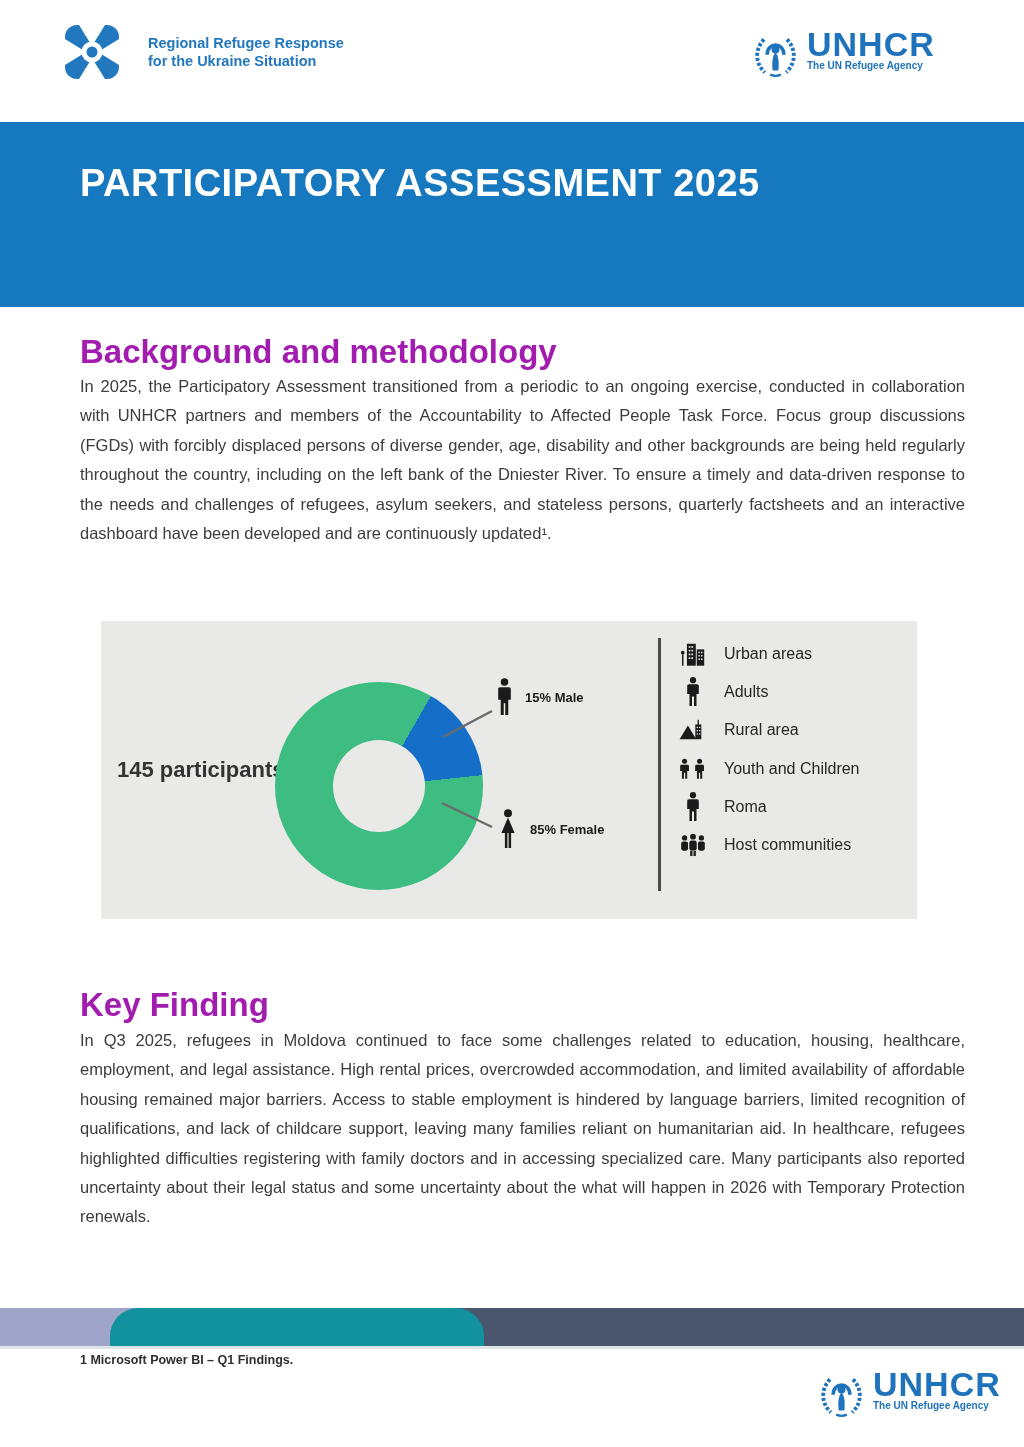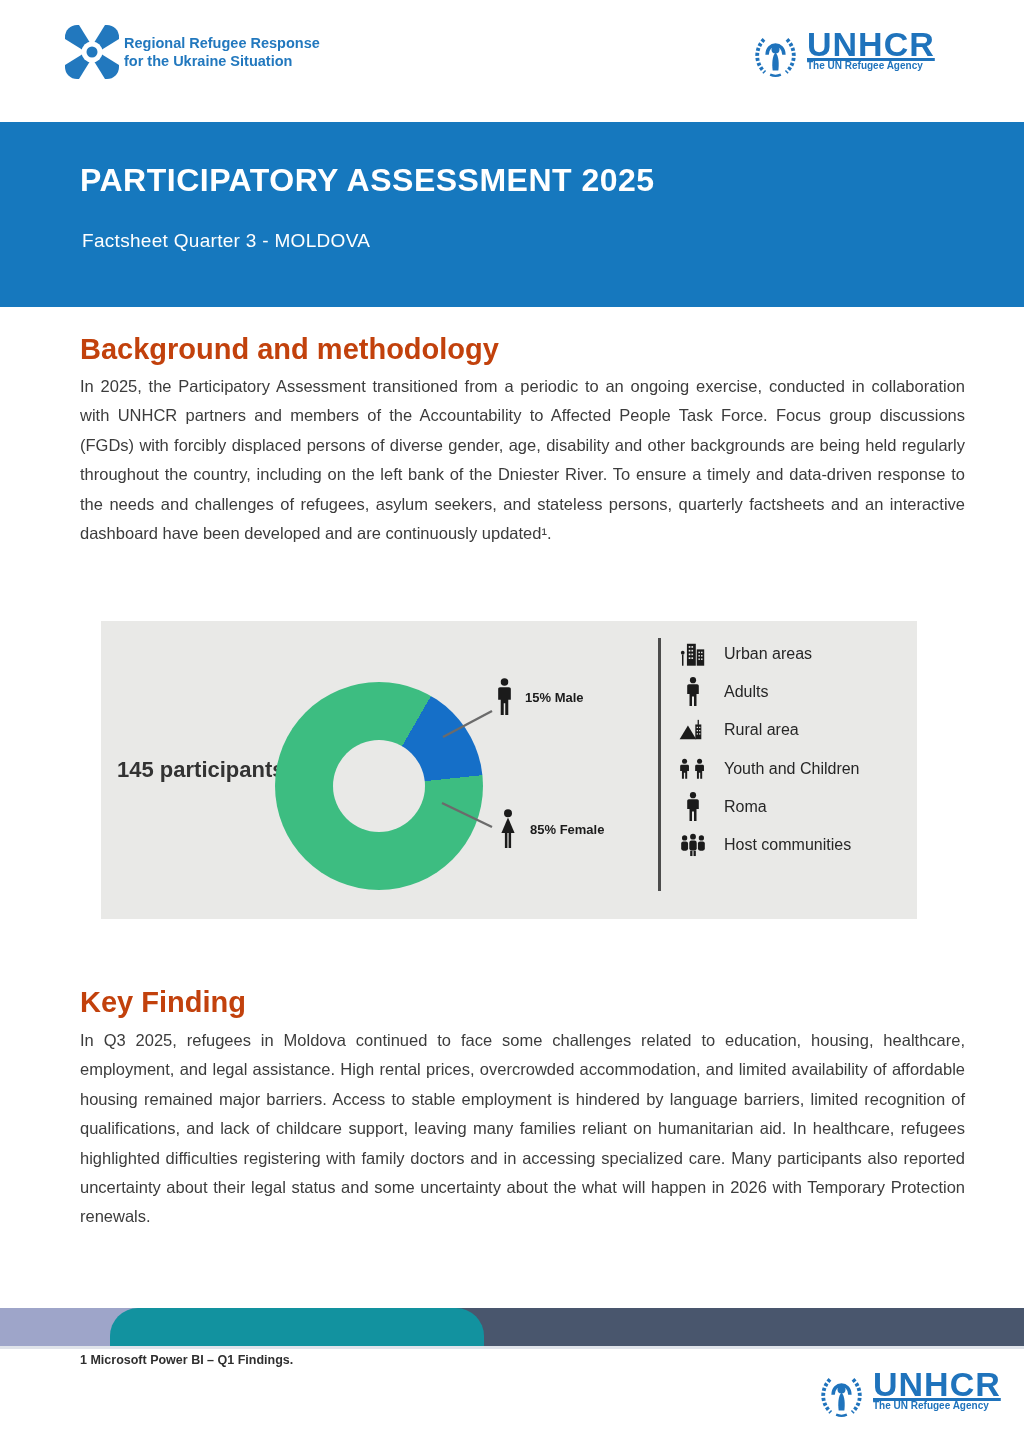--- a/index.html
+++ b/index.html
@@ -3,38 +3,38 @@
 <meta charset="utf-8">
 <style>
   * { margin:0; padding:0; box-sizing:border-box; }
   html,body { background:#fff; }
   .page {
     position:relative; width:1024px; height:1447px; background:#ffffff;
     font-family:"Liberation Sans", sans-serif; overflow:hidden;
   }
 
   
-  .r4-logo { position:absolute; left:60px; top:20px; display:flex; align-items:center; gap:0; }
+  .r4-logo { position:absolute; left:60px; top:20px; display:flex; align-items:center; gap:24px; }
   .r4-logo svg { width:64px; height:64px; display:block; }
   .r4-text { font-size:14.5px; font-weight:700; color:#2278BE; line-height:18px; }
 
   .unhcr-logo { position:absolute; display:flex; align-items:flex-start; gap:7px; color:#1F73BC; }
   .unhcr-top { left:751px; top:28px; }
   .unhcr-bottom { left:817px; top:1368px; }
   .unhcr-logo svg.emblem { width:49px; height:52px; display:block; }
-  .unhcr-word { font-size:34px; font-weight:700; letter-spacing:1px; line-height:32px;text-decoration:underline; }
+  .unhcr-word { font-size:34px; font-weight:700; letter-spacing:1px; line-height:32px; }
   .unhcr-tag { font-size:10px; font-weight:700; margin-top:0; white-space:nowrap; }
 
   
   .banner { position:absolute; left:0; top:122px; width:1024px; height:185px; background:#1678BE; }
-  .banner-title { position:absolute; left:80px; top:40px; font-size:32px; font-weight:700; color:#fff; letter-spacing:0.5px; }
+  .banner-title { position:absolute; left:80px; top:40px; font-size:38px; font-weight:700; color:#fff; letter-spacing:0.5px; }
   .banner-sub { position:absolute; left:82px; top:108px; font-size:19px; font-weight:400; color:#fff; letter-spacing:0.3px; }
 
   
-  .section-heading { position:absolute; left:80px; font-size:29px; font-weight:700; color:#c2410c; }
+  .section-heading { position:absolute; left:80px; font-size:33px; font-weight:700; color:#a21caf; }
   #bg-heading { top:333px; }
   #kf-heading { top:986px; }
   .body-par { position:absolute; left:80px; width:885px; text-align:justify; font-size:16.5px; line-height:29.4px; color:#3C3C3C; }
   #bg-par { top:372px; }
   #kf-par { top:1026px; }
 
   
   .chart-panel { position:absolute; left:101px; top:621px; width:816px; height:298px; background:#E9E9E7; }
   .donut { position:absolute; left:174px; top:61px; width:208px; height:208px; border-radius:50%; }
   .donut-hole { position:absolute; left:58px; top:58px; width:92px; height:92px; border-radius:50%; background:#E9E9E7; }
@@ -98,21 +98,20 @@
       </svg>
     </span>
     <div>
       <div class="unhcr-word">UNHCR</div>
       <div class="unhcr-tag">The UN Refugee Agency</div>
     </div>
   </div>
 
   <div class="banner">
     <div class="banner-title">PARTICIPATORY ASSESSMENT 2025</div>
-    <div class="banner-sub">Factsheet Quarter 3 -  MOLDOVA</div>
   </div>
 
   <div class="section-heading" id="bg-heading">Background and methodology</div>
   <div class="body-par" id="bg-par">In 2025, the Participatory Assessment transitioned from a periodic to an ongoing exercise, conducted in collaboration with UNHCR partners and members of the Accountability to Affected People Task Force. Focus group discussions (FGDs) with forcibly displaced persons of diverse gender, age, disability and other backgrounds are being held regularly throughout the country, including on the left bank of the Dniester River. To ensure a timely and data-driven response to the needs and challenges of refugees, asylum seekers, and stateless persons, quarterly factsheets and an interactive dashboard have been developed and are continuously updated¹.</div>
 
   <div class="chart-panel">
 
     <div class="total-label">145 participants</div>
 
     <div class="donut" id="donut" style="background: conic-gradient(rgb(61, 189, 129) 0deg, rgb(61, 189, 129) 30deg, rgb(21, 111, 200) 30deg, rgb(21, 111, 200) 84deg, rgb(61, 189, 129) 84deg, rgb(61, 189, 129) 360deg);">

